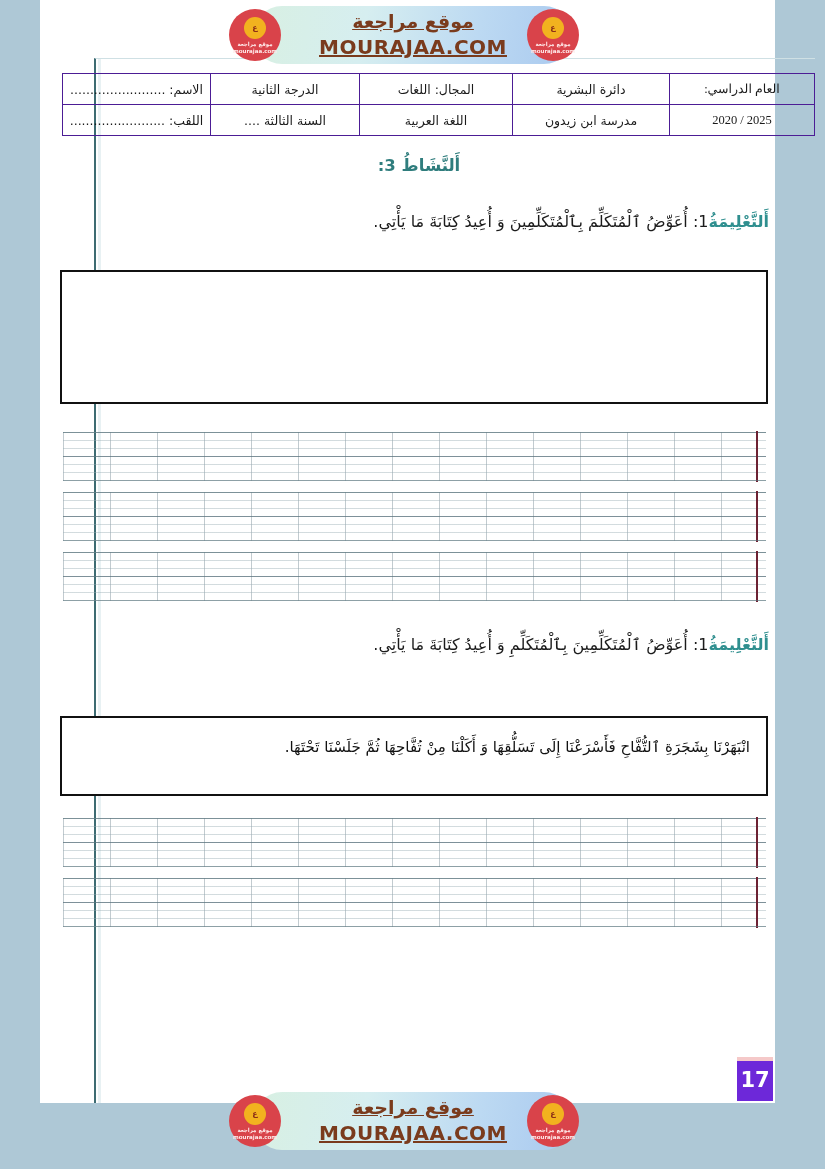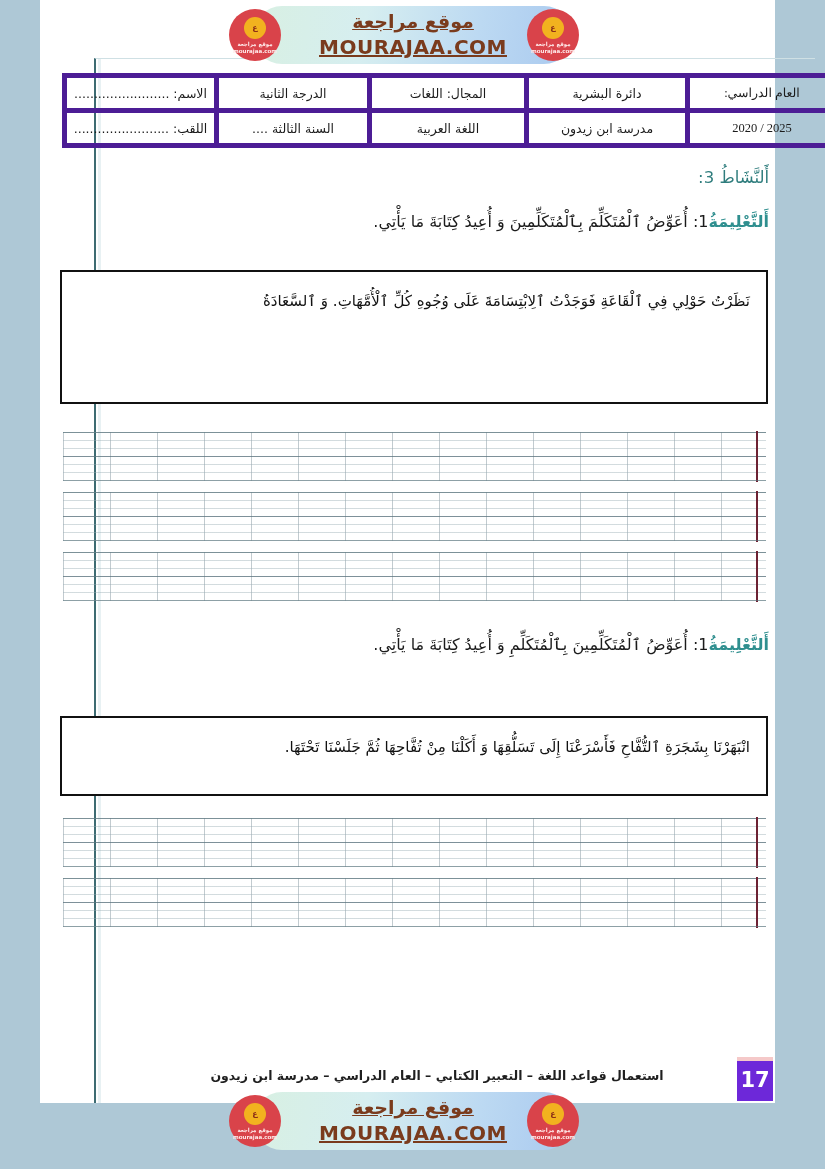--- a/index.html
+++ b/index.html
@@ -58,21 +58,21 @@
   #ident-table {
     position: absolute;
     left: 62px;
     top: 73px;
     width: 707px;
     border-collapse: collapse;
     direction: rtl;
     table-layout: fixed;
   }
   #ident-table td {
-    border: 5px solid #4c1d95;
+    border: 1px solid #4c1d95;
     height: 28px;
     text-align: center;
     vertical-align: middle;
     font-size: 12.5px;
     color: #1b1b1b;
     padding: 1px 4px;
     white-space: nowrap;
     overflow: hidden;
     font-family: "DejaVu Sans", "Liberation Sans", sans-serif;
   }
@@ -80,27 +80,27 @@
   #ident-table td.c-dist   { width: 148px; }
   #ident-table td.c-field  { width: 144px; }
   #ident-table td.c-grade  { width: 140px; }
   #ident-table td.c-name   { width: 139px; }
   .ltr-num { direction: ltr; unicode-bidi: embed; display: inline-block; }
 
   
   #activity-heading {
     position: absolute;
     right: 56px;
-    top: 168px;
+    top: 156px;
     width: 700px;
-    text-align: right;
+    text-align: center;
     direction: rtl;
     font-size: 16.5px;
     color: #2f7d7d;
-    font-weight: normal;
+    font-weight: bold;
     letter-spacing: 0px;
   }
 
   .instruction {
     position: absolute;
     right: 56px;
     width: 706px;
     text-align: right;
     direction: rtl;
     font-size: 16px;
@@ -327,21 +327,20 @@
     </tbody>
   </table>
 
   <div id="activity-heading">أَلنَّشَاطُ 3:</div>
 
   <div class="instruction" id="instruction-1">
     <span class="label">أَلتَّعْلِيمَةُ</span><span>1</span><span>: أُعَوِّضُ ٱلْمُتَكَلِّمَ بِٱلْمُتَكَلِّمِينَ وَ أُعِيدُ كِتَابَةَ مَا يَأْتِي.</span>
   </div>
 
   <div class="passage-box" id="passage-box-1">
-    <div>نَظَرْتُ حَوْلِي فِي ٱلْقَاعَةِ فَوَجَدْتُ ٱلِابْتِسَامَةَ عَلَى وُجُوهِ كُلِّ ٱلْأُمَّهَاتِ. وَ ٱلسَّعَادَةُ</div>
   </div>
 
   <div class="rule-area" id="rule-area-1">
     <div class="rule-block">
       <div class="rule-mid" style="top:24px"></div>
       <div class="rule-margin"></div>
     </div>
     <div class="rule-block">
       <div class="rule-mid" style="top:24px"></div>
       <div class="rule-margin"></div>
@@ -364,21 +363,20 @@
     <div class="rule-block">
       <div class="rule-mid" style="top:24px"></div>
       <div class="rule-margin"></div>
     </div>
     <div class="rule-block">
       <div class="rule-mid" style="top:24px"></div>
       <div class="rule-margin"></div>
     </div>
   </div>
 
-  <div id="footer-note">استعمال قواعد اللغة – التعبير الكتابي – العام الدراسي – مدرسة ابن زيدون</div>
   <div id="page-badge">17</div>
 
   <div class="watermark" id="watermark-top">
     <div class="wm-pill"></div>
     <div class="wm-logo left">
       <div class="ring">ع</div>
       <div class="cap">
         <div>موقع مراجعة</div>
         <div>mourajaa.com</div>
       </div>

